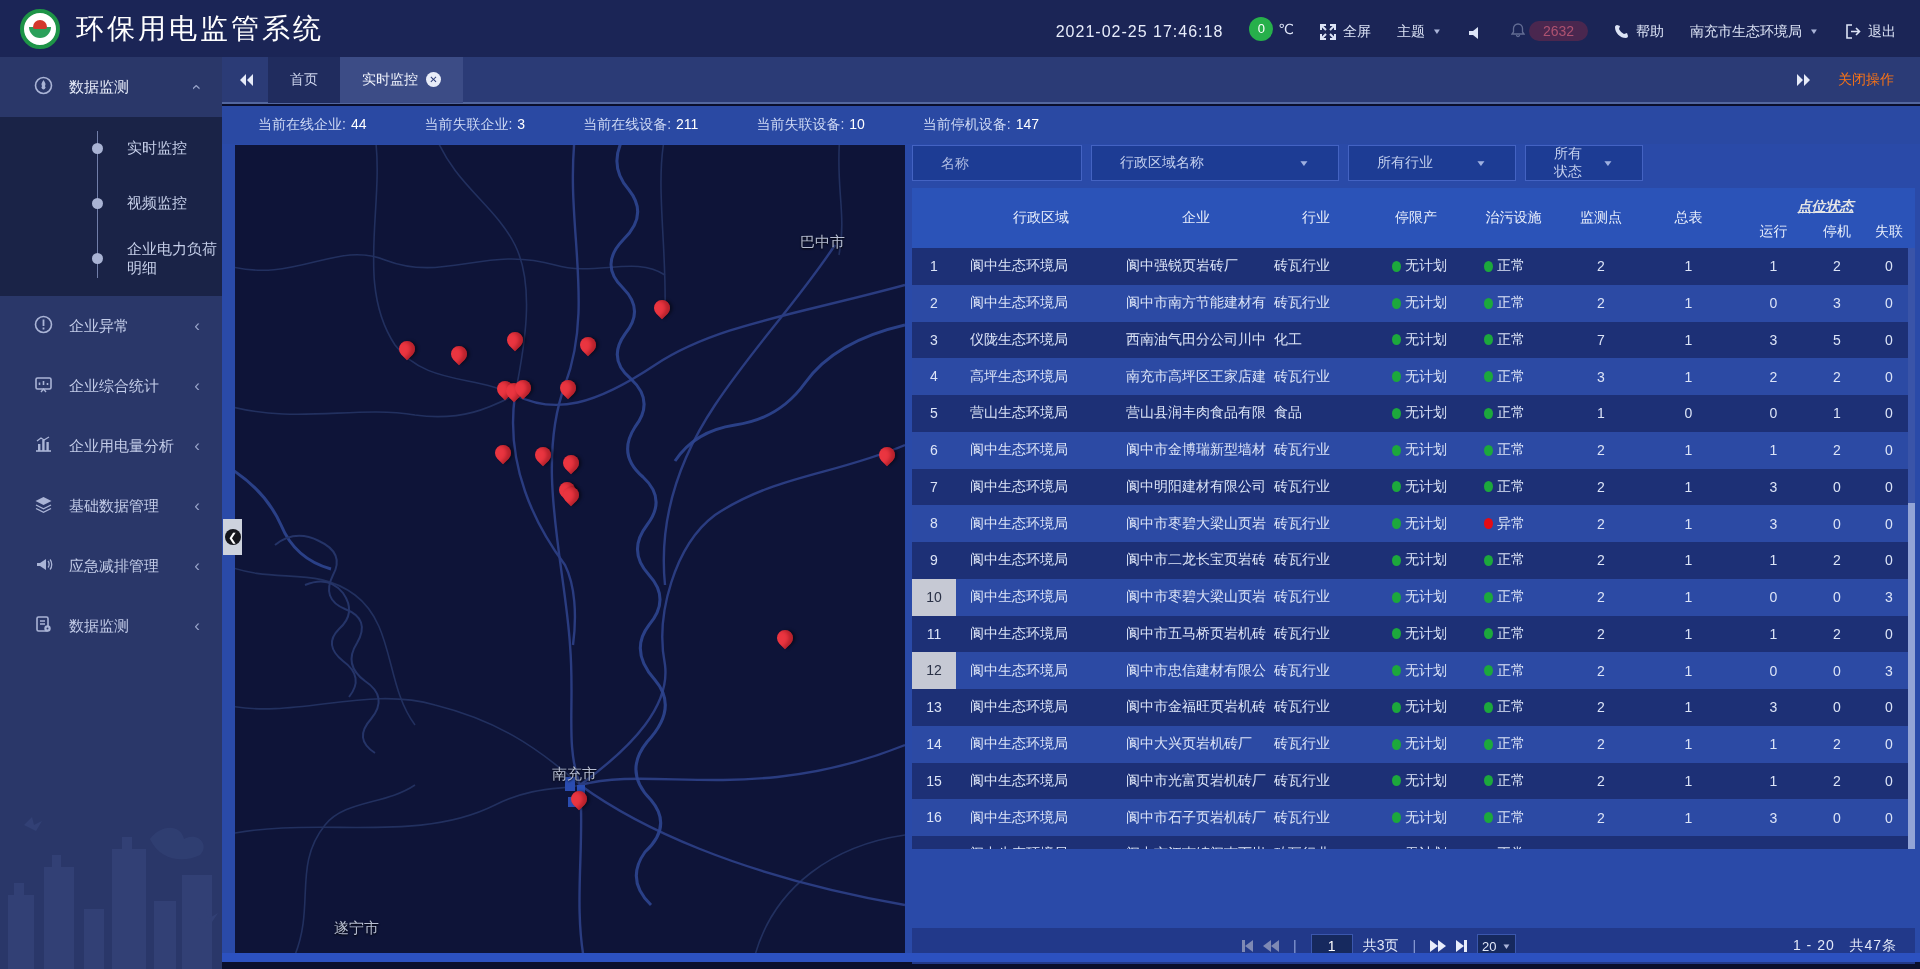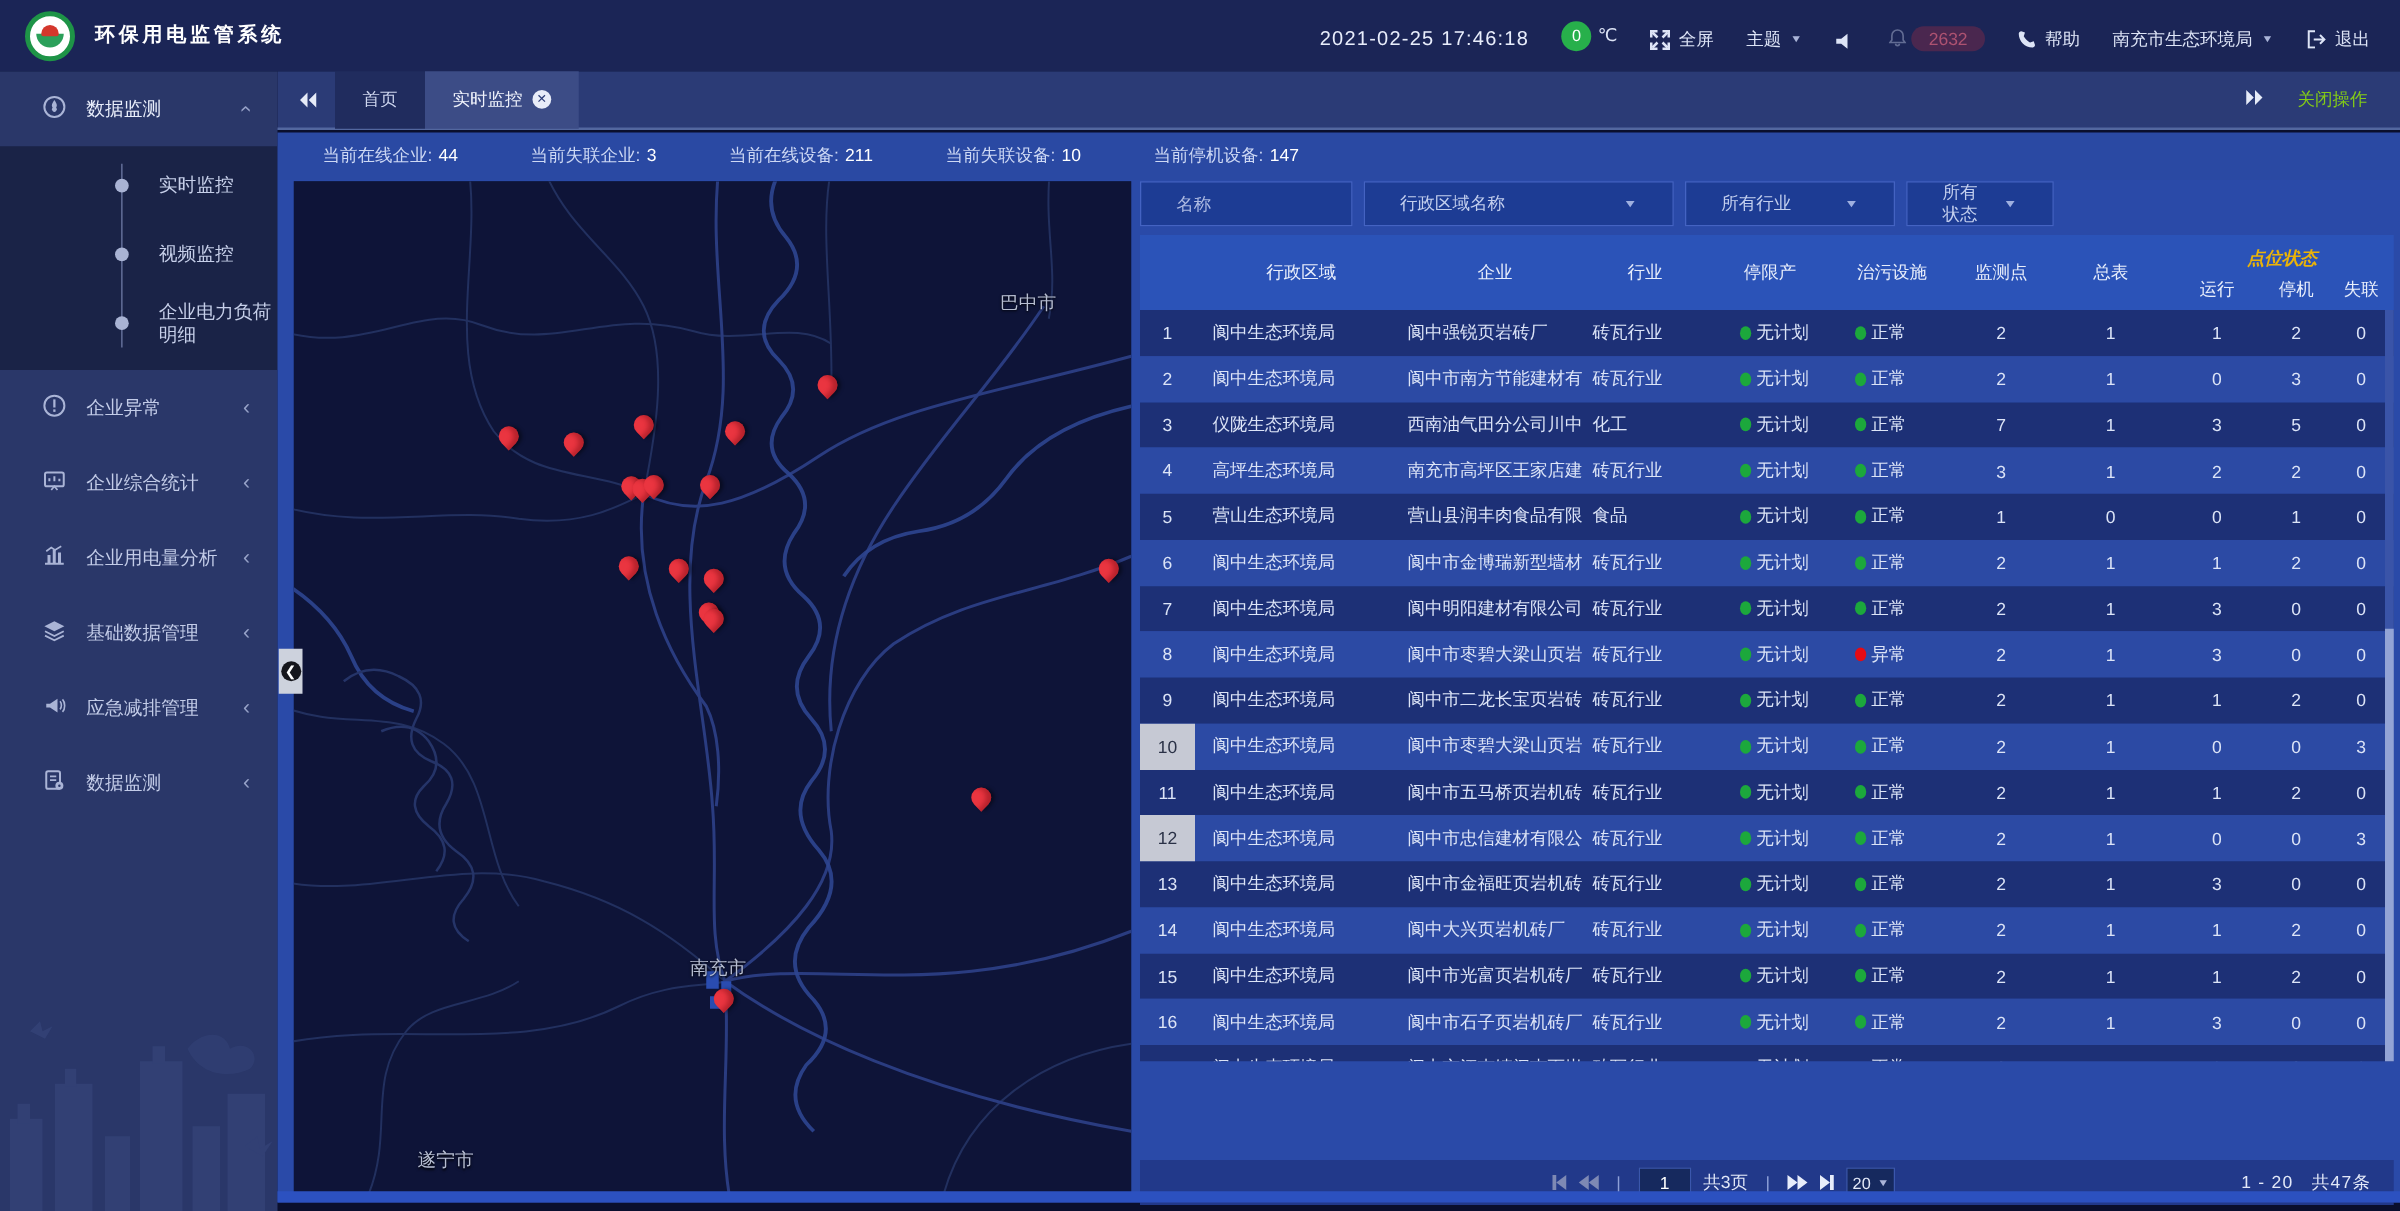--- a/index.html
+++ b/index.html
@@ -8,21 +8,21 @@
 
   
   #header { position:absolute; left:0; top:0; width:1920px; height:57px;
             background:#1b2556; display:flex; align-items:center; z-index:30; }
   .logo { width:40px; height:40px; border-radius:50%; background:#fff;
           border:4px solid #1e9447; margin-left:20px; position:relative; }
   .logo::after { content:""; position:absolute; left:9px; top:7px; width:14px; height:9px;
                  background:#d4372c; border-radius:7px 7px 2px 2px; }
   .logo::before { content:""; position:absolute; left:5px; top:14px; width:22px; height:11px;
                   background:#2ba05a; border-radius:0 0 11px 11px; }
-  .app-title { color:#ffffff; font-size:16px; font-weight:bold; letter-spacing:3px; margin-left:16px; }
+  .app-title { color:#ffffff; font-size:28px; font-weight:normal; letter-spacing:3px; margin-left:16px; }
   #header-right { margin-left:auto; display:flex; align-items:flex-end; gap:26px;
                   padding-right:24px; color:#dde4f6; font-size:14px; }
   .hitem { display:flex; align-items:center; gap:7px; cursor:pointer; white-space:nowrap; }
   .datetime { font-size:16px; color:#e8edfb; letter-spacing:1px; }
   .temp-badge { width:24px; height:24px; border-radius:50%; background:#27b04b; color:#fff;
                 font-size:13px; display:flex; align-items:center; justify-content:center; }
   .caret { font-size:10px; color:#aab4d8; transform:scaleY(0.8); }
   .notif-pill { background:#53284e; color:#c75a76; border-radius:10px; padding:2px 14px;
                 font-size:14px; opacity:0.85; }
   .hicon svg { display:block; }
@@ -45,22 +45,22 @@
 
   
   #tabbar { position:absolute; left:222px; top:57px; width:1698px; height:47px;
             background:#2b3b76; border-bottom:2px solid #53679f; display:flex; align-items:center; }
   .tab-arrow { color:#e6ebf8; margin:0 14px 0 16px; cursor:pointer; display:flex; }
   .tab { height:47px; padding:0 22px; display:flex; align-items:center; gap:8px;
          font-size:14px; color:#cdd5ee; cursor:pointer; background:#202c5e; }
   .tab.active { background:#3c4c86; color:#f0f3fc; }
   .tab-close { width:15px; height:15px; border-radius:50%; background:#e8ecf8; color:#2b3b76;
                font-size:10px; font-weight:bold; display:flex; align-items:center; justify-content:center; }
-  #tabbar-right { margin-left:auto; display:flex; align-items:flex-start; gap:26px; padding-right:26px;
-                  color:#84cc16; font-size:14px; }
+  #tabbar-right { margin-left:auto; display:flex; align-items:center; gap:26px; padding-right:26px;
+                  color:#f97316; font-size:14px; }
 
   
   #statsbar { position:absolute; left:222px; top:106px; width:1698px; height:38px;
               background:#2a49a3; display:flex; align-items:center; gap:58px; padding-left:36px; }
   .stat { font-size:14px; color:#cdd8f4; }
   .stat b { color:#ffffff; font-weight:normal; margin-left:5px; }
 
   
   #content { position:absolute; left:222px; top:144px; width:1698px; height:818px;
              background:#2a4aa8; }
@@ -88,21 +88,21 @@
                    font-size:14px; width:100%; font-family:inherit; }
   .f-input input::placeholder { color:#aebbe2; }
   .f-select { justify-content:space-between; cursor:pointer; }
   .f-select .chev { color:#9fb0e0; font-size:12px; margin-left:18px; transform:scaleY(0.7); }
 
   #table { position:absolute; left:0; top:43px; width:1003px; height:697px; }
   #thead { height:60px; background:#2b53b8; color:#e8eefb; font-size:14px; display:flex; position:relative; }
   .th { display:flex; align-items:center; justify-content:center; height:60px; }
   #th-point-group { position:absolute; right:0; top:0; width:179px; height:60px; }
   #th-point-title { height:28px; display:flex; align-items:flex-end; justify-content:center;
-                    font-style:italic; font-weight:bold; color:#eab308; }
+                    font-style:italic; font-weight:bold; color:#e5e5e5;text-decoration:underline; }
   #th-point-sub { height:32px; display:flex; }
   #th-point-sub .th { height:32px; }
 
   #rows { position:absolute; top:60px; left:0; width:1003px; height:601px; overflow:hidden; }
   .row { height:36.75px; display:flex; font-size:14px; color:#dce4f7; align-items:center; }
   .row:nth-child(odd) { background:#1d3076; }
   .row:nth-child(even) { background:#2c4aa4; }
   .cell { overflow:hidden; white-space:nowrap; }
   .c-idx { width:44px; text-align:center; height:36.75px; line-height:36.75px; flex:none; }
   .c-idx.sel { background:#c6c9d4; color:#2a3146; }

